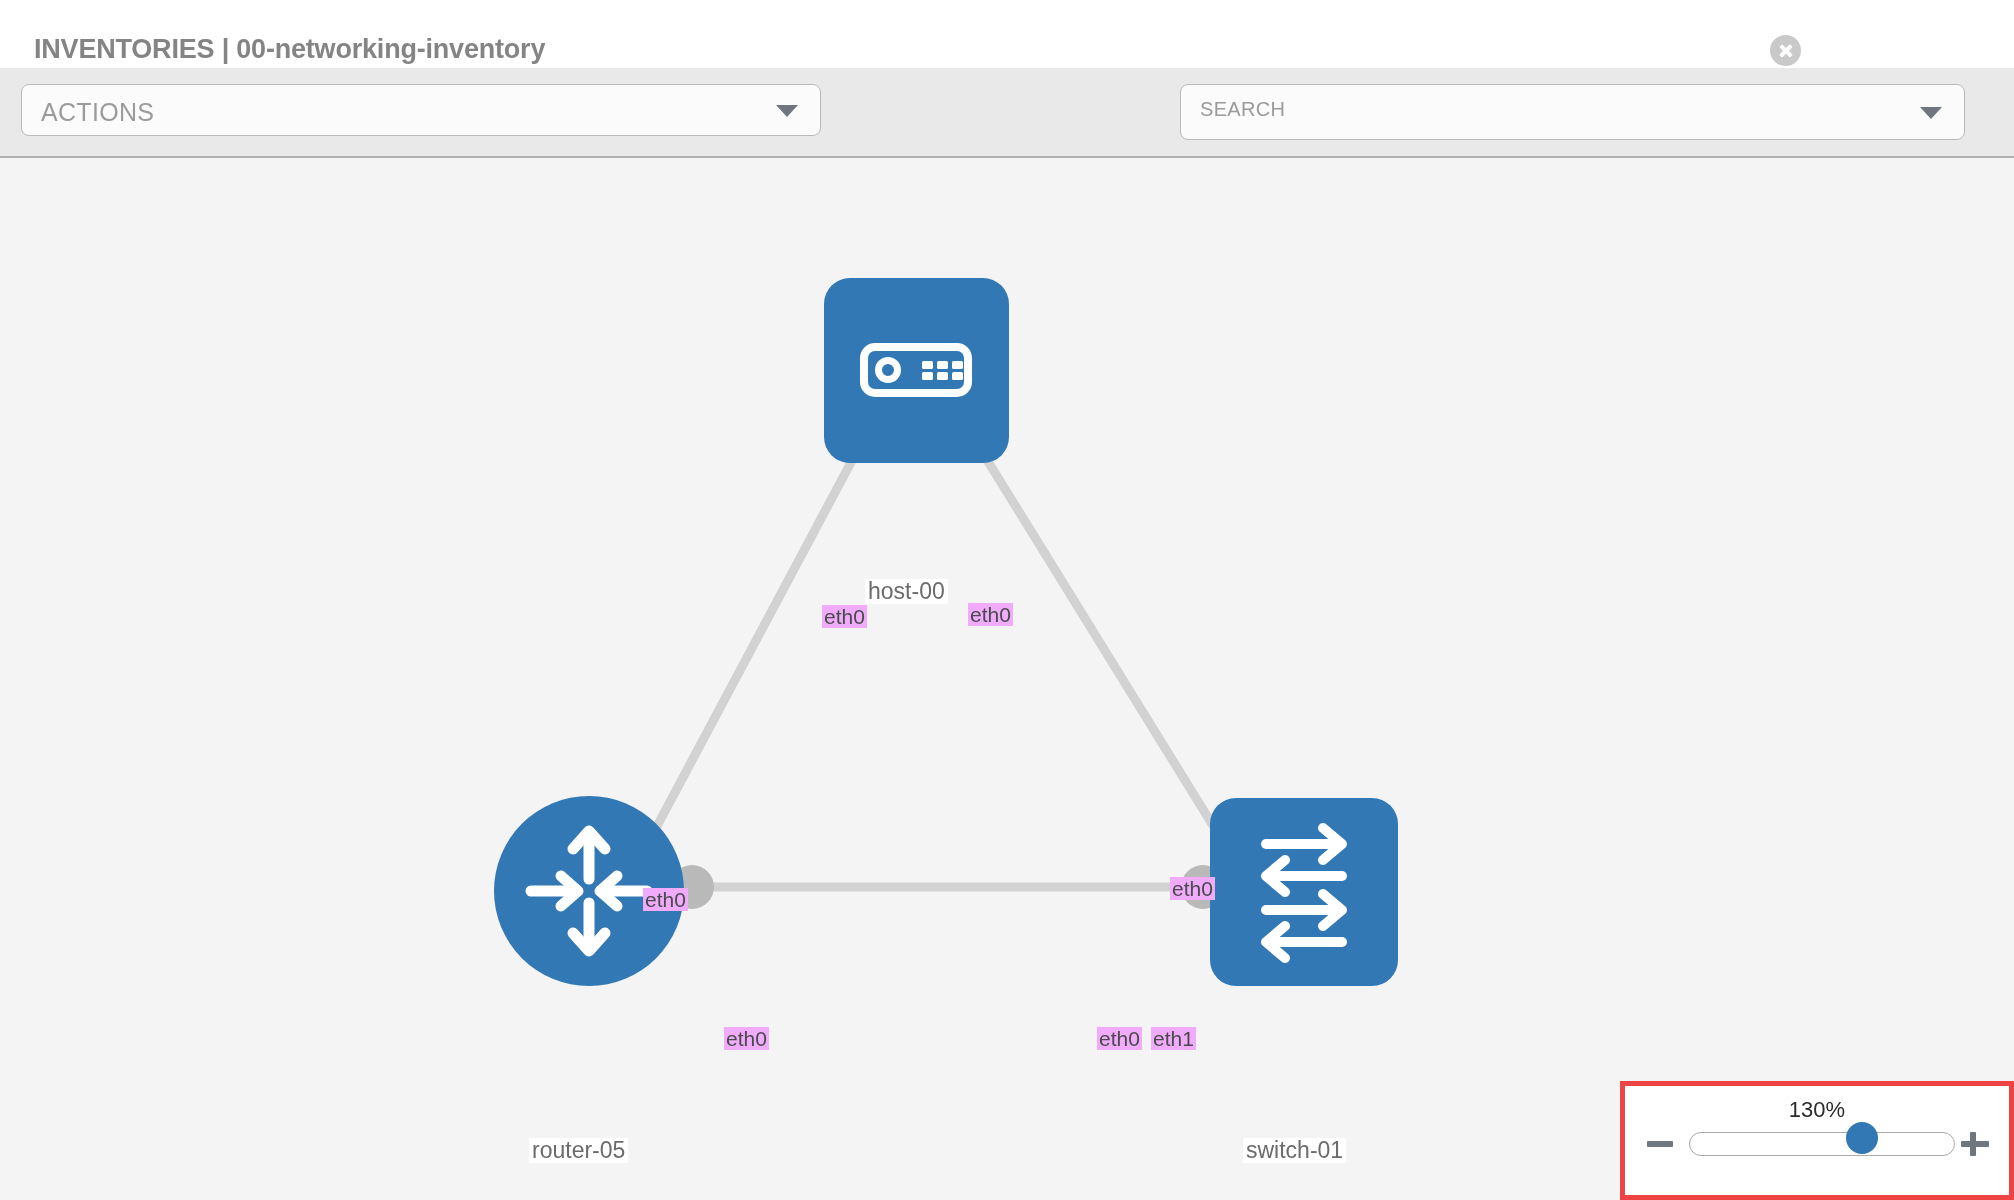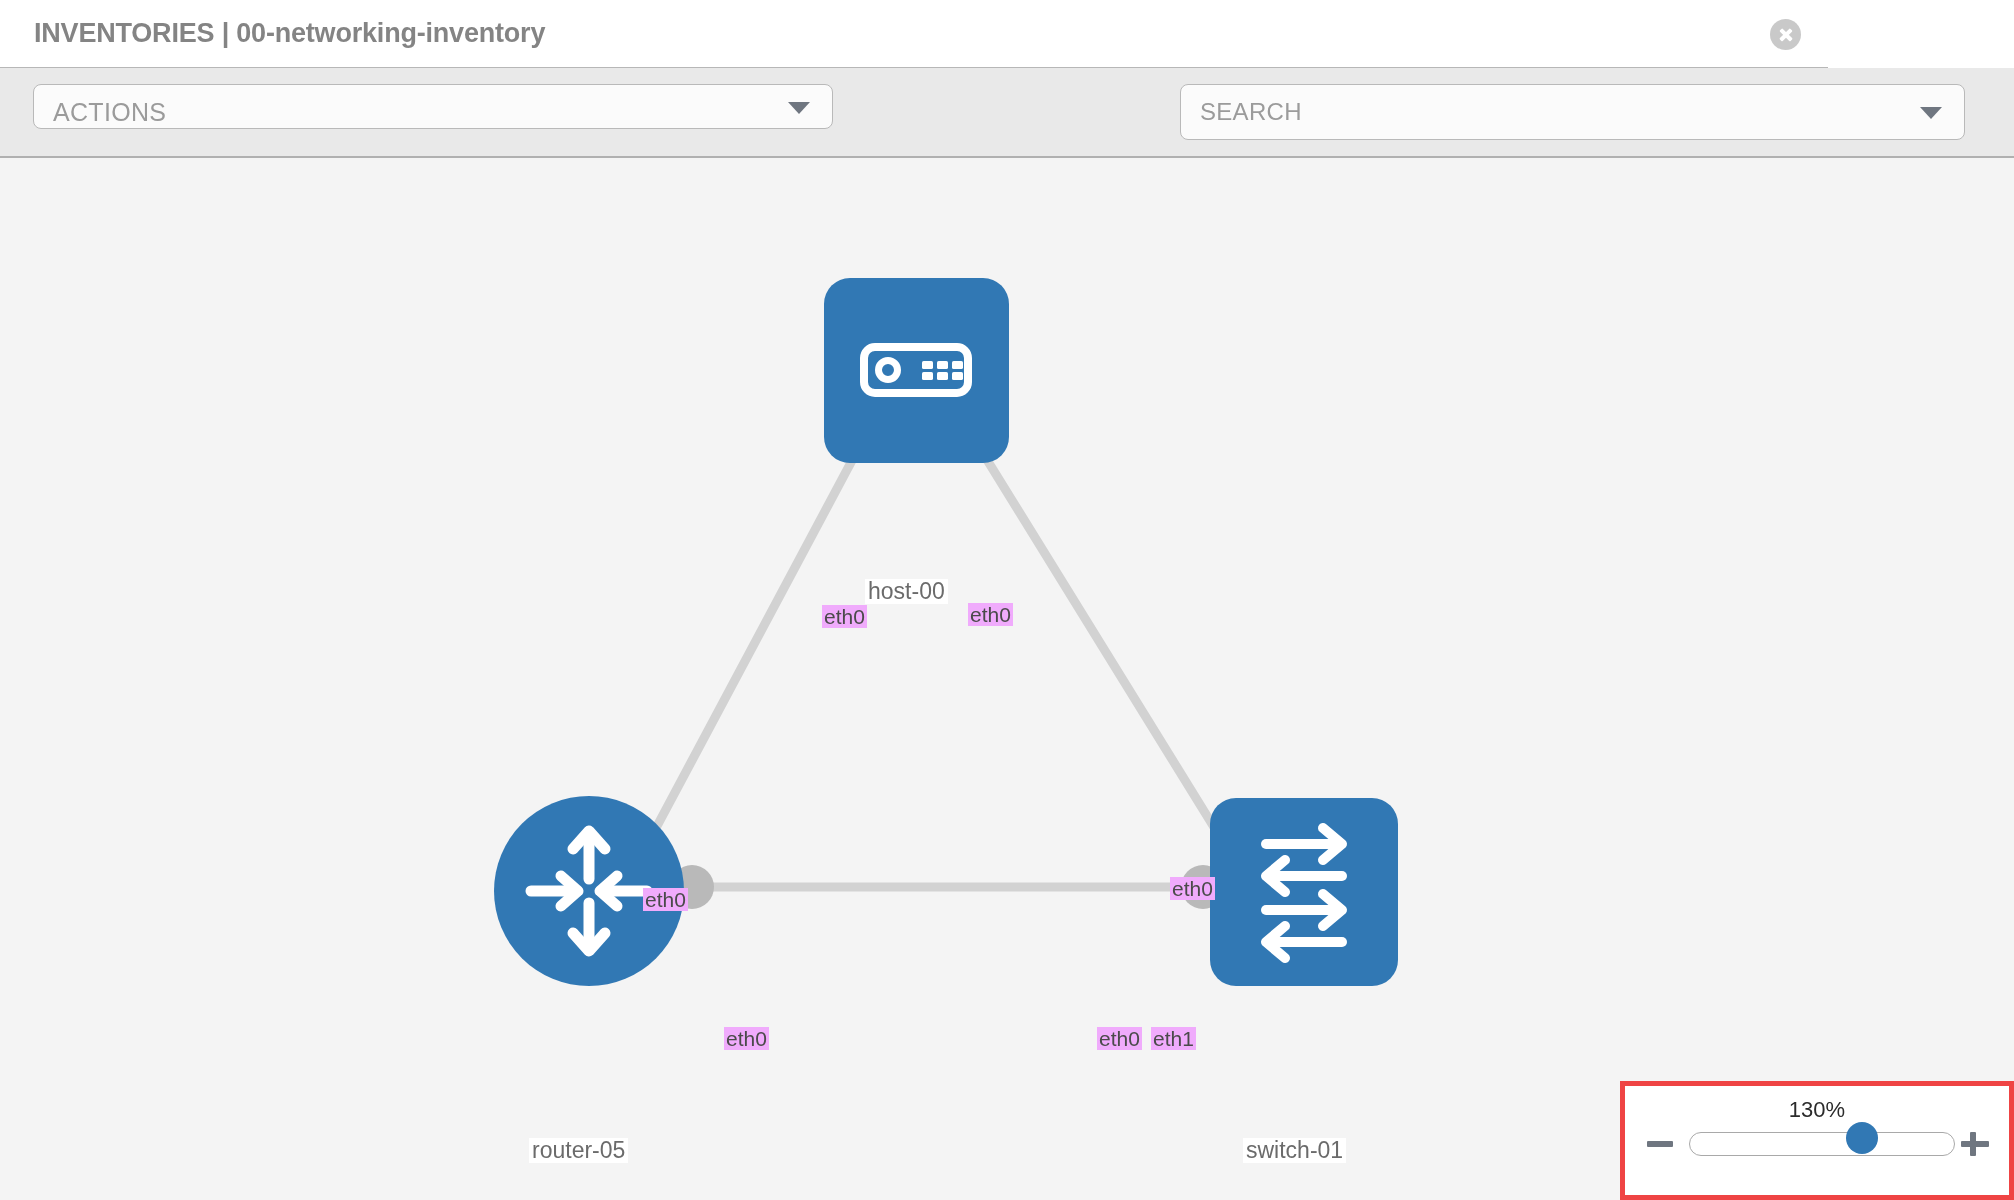--- a/index.html
+++ b/index.html
@@ -15,21 +15,21 @@
   #app {
     position: relative;
     width: 2014px;
     height: 1200px;
     background: #ffffff;
   }
 
   
   .header {
     position: absolute;
-    top: 0; left: 0;
+    top: 16px; left: 0;
     width: 1828px;
     height: 68px;
     background: #ffffff;
     border-bottom: 1px solid #b7b7b7;
     box-sizing: border-box;
   }
   .page-title {
     position: absolute;
     left: 34px;
     top: 18px;
@@ -69,24 +69,24 @@
     top: 68px; left: 0;
     width: 2014px;
     height: 90px;
     background: #e9e9e9;
     border-bottom: 2px solid #b0b0b0;
     box-sizing: border-box;
   }
 
   .actions-select {
     position: absolute;
-    left: 33px;
+    left: 21px;
     top: 16px;
     width: 800px;
-    height: 45px;
+    height: 52px;
     background: #fbfbfb;
     border: 1px solid #b9b9b9;
     border-radius: 8px;
     box-sizing: border-box;
     cursor: pointer;
   }
   .actions-select .sel-label {
     position: absolute;
     left: 19px;
     top: 13px;
@@ -125,21 +125,21 @@
     background: #fbfbfb;
     border: 1px solid #b9b9b9;
     border-radius: 8px;
     box-sizing: border-box;
     cursor: text;
   }
   .search-select .sel-label {
     position: absolute;
     left: 19px;
     top: 13px;
-    font-size: 24px;
+    font-size: 20px;
     color: #9b9b9b;
     letter-spacing: 0.3px;
   }
 
   
   .canvas {
     position: absolute;
     top: 158px; left: 0;
     width: 2014px;
     height: 1042px;

